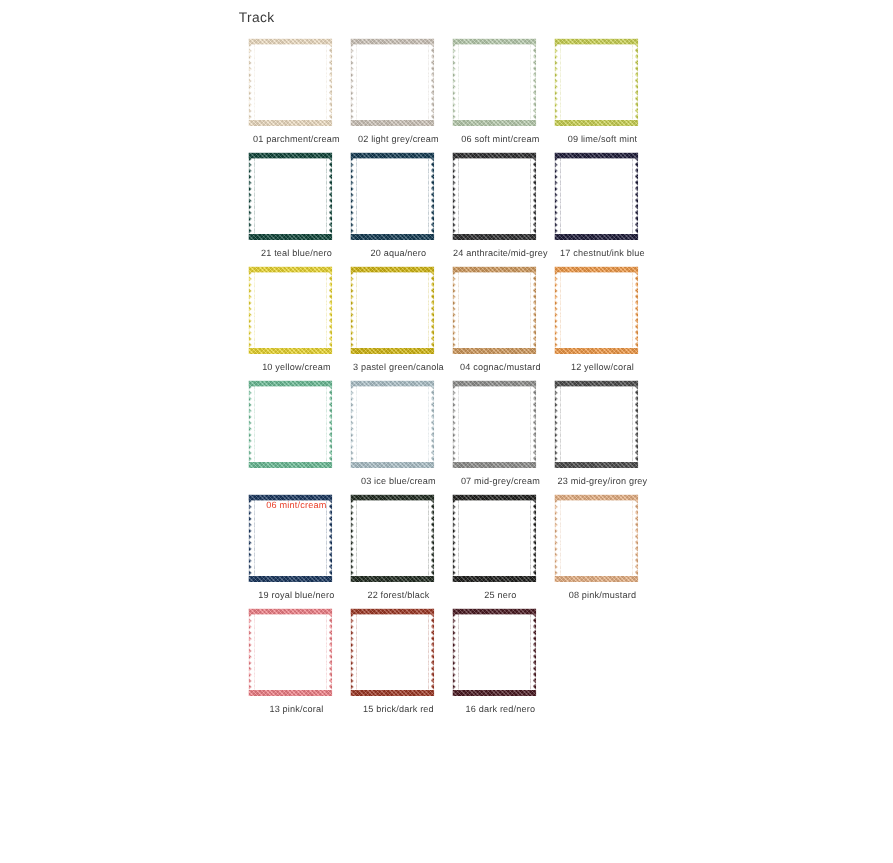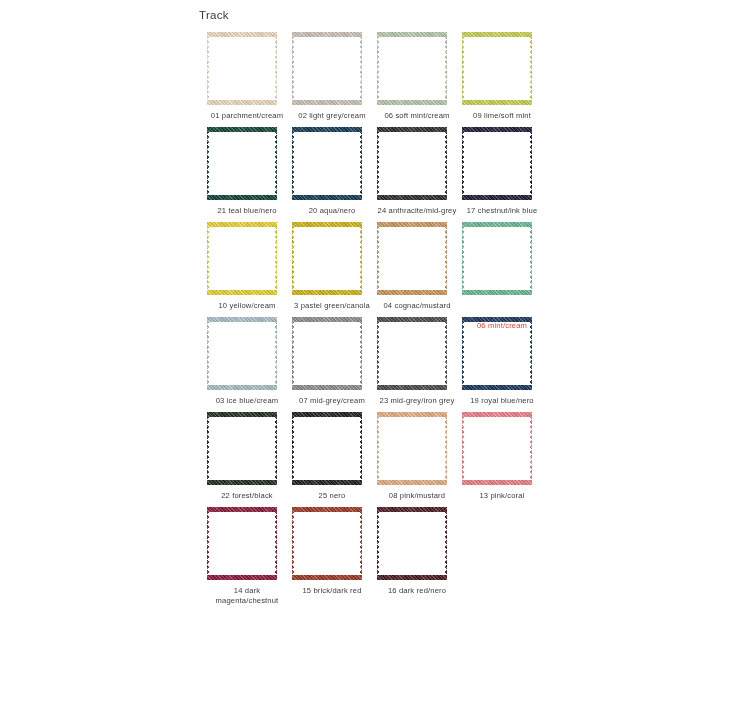--- a/index.html
+++ b/index.html
@@ -163,20 +163,24 @@
       </div>
       <div class="swatch-cell">
         <div class="swatch-chip" style="background-color: rgb(212, 184, 17);"></div>
         <div class="swatch-label">3 pastel green/canola</div>
       </div>
       <div class="swatch-cell">
         <div class="swatch-chip" style="background-color: rgb(209, 154, 92);"></div>
         <div class="swatch-label">04 cognac/mustard</div>
       </div>
       <div class="swatch-cell">
+        <div class="swatch-chip" style="background-color: rgb(242, 154, 70);"></div>
+        <div class="swatch-label">12 yellow/coral</div>
+      </div>
+      <div class="swatch-cell">
         <div class="swatch-chip" style="background-color: rgb(107, 189, 150);"></div>
         <div class="swatch-label is-selected">06 mint/cream</div>
       </div>
       <div class="swatch-cell">
         <div class="swatch-chip" style="background-color: rgb(173, 194, 201);"></div>
         <div class="swatch-label">03 ice blue/cream</div>
       </div>
       <div class="swatch-cell">
         <div class="swatch-chip" style="background-color: rgb(142, 142, 140);"></div>
         <div class="swatch-label">07 mid-grey/cream</div>
@@ -199,24 +203,20 @@
       </div>
       <div class="swatch-cell">
         <div class="swatch-chip" style="background-color: rgb(232, 177, 131);"></div>
         <div class="swatch-label">08 pink/mustard</div>
       </div>
       <div class="swatch-cell">
         <div class="swatch-chip" style="background-color: rgb(242, 128, 135);"></div>
         <div class="swatch-label">13 pink/coral</div>
       </div>
       <div class="swatch-cell">
-        <div class="swatch-chip" style="background-color: rgb(142, 22, 56);"></div>
-        <div class="swatch-label">14 dark magenta/chestnut</div>
-      </div>
-      <div class="swatch-cell">
         <div class="swatch-chip" style="background-color: rgb(158, 55, 36);"></div>
         <div class="swatch-label">15 brick/dark red</div>
       </div>
       <div class="swatch-cell">
         <div class="swatch-chip" style="background-color: rgb(74, 24, 32);"></div>
         <div class="swatch-label">16 dark red/nero</div>
       </div>
     </div>
 
 </div>

